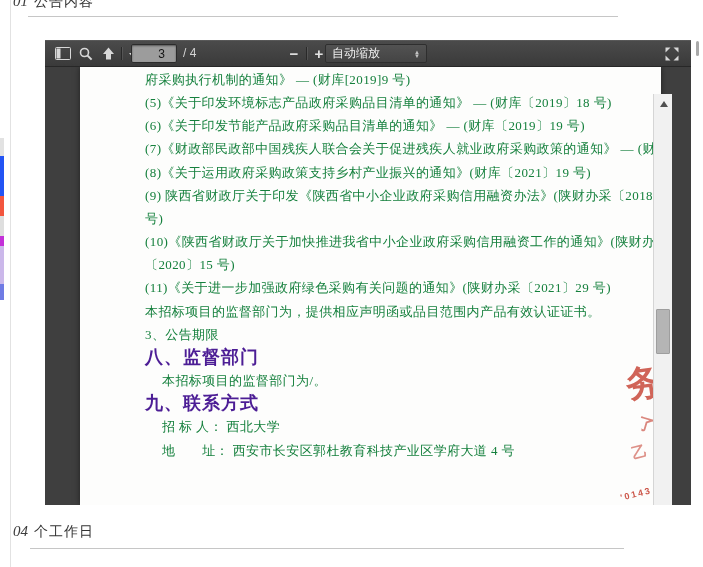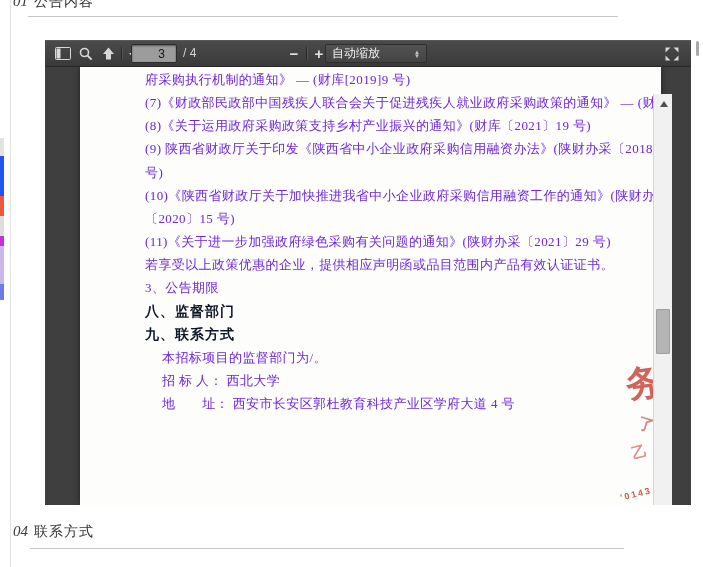--- a/index.html
+++ b/index.html
@@ -52,23 +52,23 @@
   
   .viewer-body { position:absolute; left:0; top:27px; width:627px; height:438px; background:#3f3f3f; overflow:hidden; }
   .pdf-page {
     position:absolute; left:35px; top:0; width:581px; height:438px; background:#fdfdfc;
     box-shadow:0 0 6px rgba(0,0,0,.5);
   }
   .text-layer { position:absolute; left:0; top:1px; width:100%; }
   .doc-line {
     height:23.17px; line-height:23.17px; padding-left:65px;
     font-family:"Liberation Serif","DejaVu Serif",serif;
-    font-size:13px; color:#6d28d9; letter-spacing:.4px; white-space:nowrap; overflow:hidden;
-  }
-  .doc-line.heading { font-weight:bold; font-size:14px; color:#0f172a; letter-spacing:1px; }
+    font-size:13px; color:#15803d; letter-spacing:.4px; white-space:nowrap; overflow:hidden;
+  }
+  .doc-line.heading { font-weight:bold; font-size:18px; color:#4c1d95; letter-spacing:1px; }
   .doc-line.indent { padding-left:82px; }
 
   
   .stamp { position:absolute; pointer-events:none; }
   .stamp-char { position:absolute; font-family:"Liberation Serif",serif; font-weight:bold; }
   .stamp-arc { position:absolute; border-bottom:4px solid; border-radius:50%; }
 
   
   .vscrollbar { position:absolute; right:0; top:27px; width:19px; height:438px; background:#f1f1f1; border-left:1px solid #d5d5d5; }
   .vs-btn { position:absolute; left:0; width:19px; height:19px; display:flex; align-items:center; justify-content:center; }
@@ -146,32 +146,34 @@
         <polygon points="0.5,13.5 5.5,13.5 0.5,8.5" fill="#d8d8d8"></polygon>
         <polygon points="13.5,13.5 8.5,13.5 13.5,8.5" fill="#d8d8d8"></polygon>      
         </svg>
     </div>
   </div>
 
   <div class="viewer-body">
     <div class="pdf-page">
       <div class="text-layer">
           <div class="doc-line body">府采购执行机制的通知》 — (财库[2019]9 号)</div>
+          <div class="doc-line body">(5)《关于印发环境标志产品政府采购品目清单的通知》 — (财库〔2019〕18 号)</div>
+          <div class="doc-line body">(6)《关于印发节能产品政府采购品目清单的通知》 — (财库〔2019〕19 号)</div>
           <div class="doc-line body">(7)《财政部民政部中国残疾人联合会关于促进残疾人就业政府采购政策的通知》 — (财库</div>
           <div class="doc-line body">(8)《关于运用政府采购政策支持乡村产业振兴的通知》(财库〔2021〕19 号)</div>
           <div class="doc-line body">(9) 陕西省财政厅关于印发《陕西省中小企业政府采购信用融资办法》(陕财办采〔2018〕23</div>
           <div class="doc-line body">号)</div>
           <div class="doc-line body">(10)《陕西省财政厅关于加快推进我省中小企业政府采购信用融资工作的通知》(陕财办采</div>
           <div class="doc-line body">〔2020〕15 号)</div>
           <div class="doc-line body">(11)《关于进一步加强政府绿色采购有关问题的通知》(陕财办采〔2021〕29 号)</div>
-          <div class="doc-line body">若享受以上政策优惠的企业，提供相应声明函或品目范围内产品有效认证证书。</div>
+          <div class="doc-line body">本招标项目的监督部门为，提供相应声明函或品目范围内产品有效认证证书。</div>
           <div class="doc-line body">3、公告期限</div>
           <div class="doc-line heading">八、监督部门</div>
+          <div class="doc-line indent">本招标项目的监督部门为/。</div>
           <div class="doc-line heading">九、联系方式</div>
-          <div class="doc-line indent">本招标项目的监督部门为/。</div>
           <div class="doc-line indent">招 标 人： 西北大学</div>
           <div class="doc-line indent">地　　址： 西安市长安区郭杜教育科技产业区学府大道 4 号</div>
         </div>
 
       <div class="stamp" id="stamp-root" style="left:540px;top:290px;width:45px;height:175px;">
         <span class="stamp-char" id="stamp-large" style="left: 6px; top: 2px; font-size: 36px; transform: rotate(-8deg); opacity: 0.78; color: rgb(196, 58, 43);">务</span>
         <span class="stamp-char" id="stamp-mid" style="left: 18px; top: 58px; font-size: 16px; transform: rotate(16deg); opacity: 0.6; color: rgb(196, 58, 43);">了</span>
         <span class="stamp-char" id="stamp-small" style="left: 12px; top: 86px; font-size: 15px; transform: rotate(-14deg); opacity: 0.55; color: rgb(196, 58, 43);">乙</span>
         <span class="stamp-char" id="stamp-digits" style="left: 0px; top: 132px; font-size: 9px; letter-spacing: 2px; transform: rotate(-14deg); opacity: 0.85; font-family: &quot;Liberation Sans&quot;, sans-serif; color: rgb(196, 58, 43);">'0143</span>
         <div class="stamp-arc" id="stamp-arc" style="left: 2px; top: 146px; width: 36px; height: 16px; transform: rotate(-12deg); opacity: 0.8; border-color: rgb(196, 58, 43);"></div>
@@ -184,15 +186,15 @@
       </div>
       <div class="vs-thumb" style="top:215px;height:45px;"></div>
 
     </div>
   </div>
 </div>
 
 <div class="outer-scroll-thumb"></div>
 
 <div class="section-label section-label-bottom">
-  <span class="num">04</span><span class="ttl">联系方式</span>
+  <span class="num">04</span><span class="ttl">个工作日</span>
 </div>
 <div class="hrule hrule-bottom"></div>
 
 </body></html>

